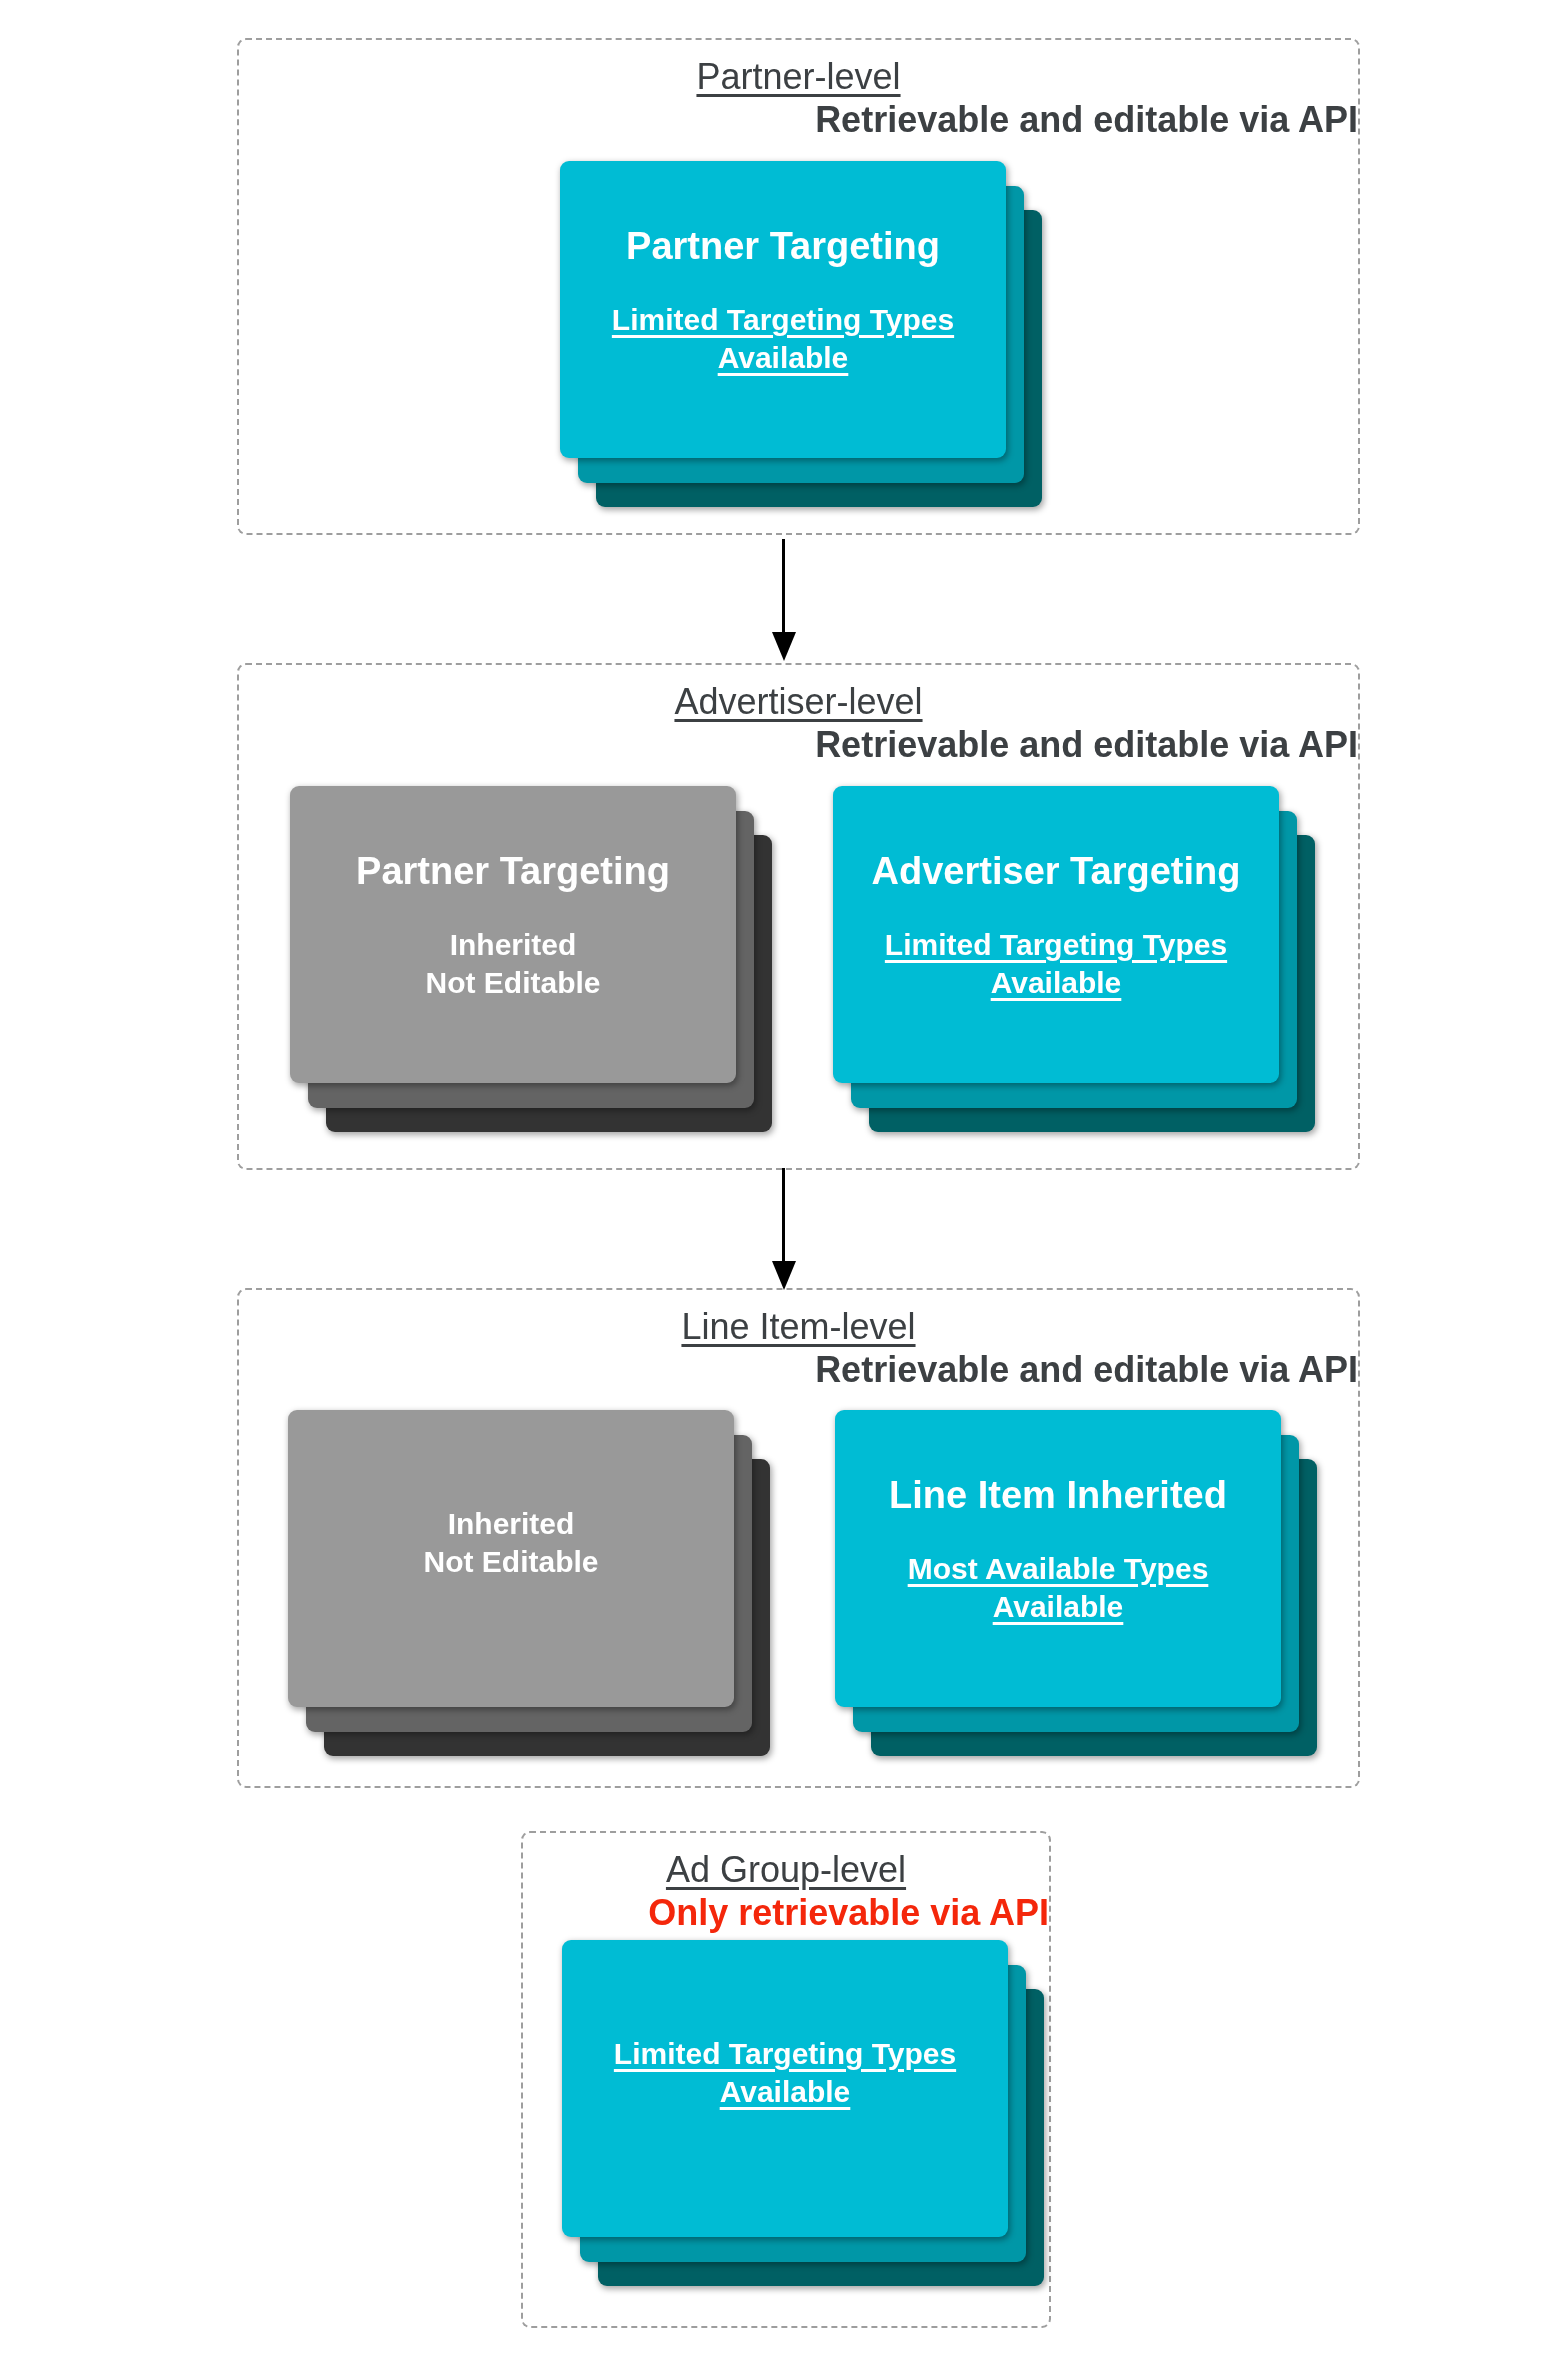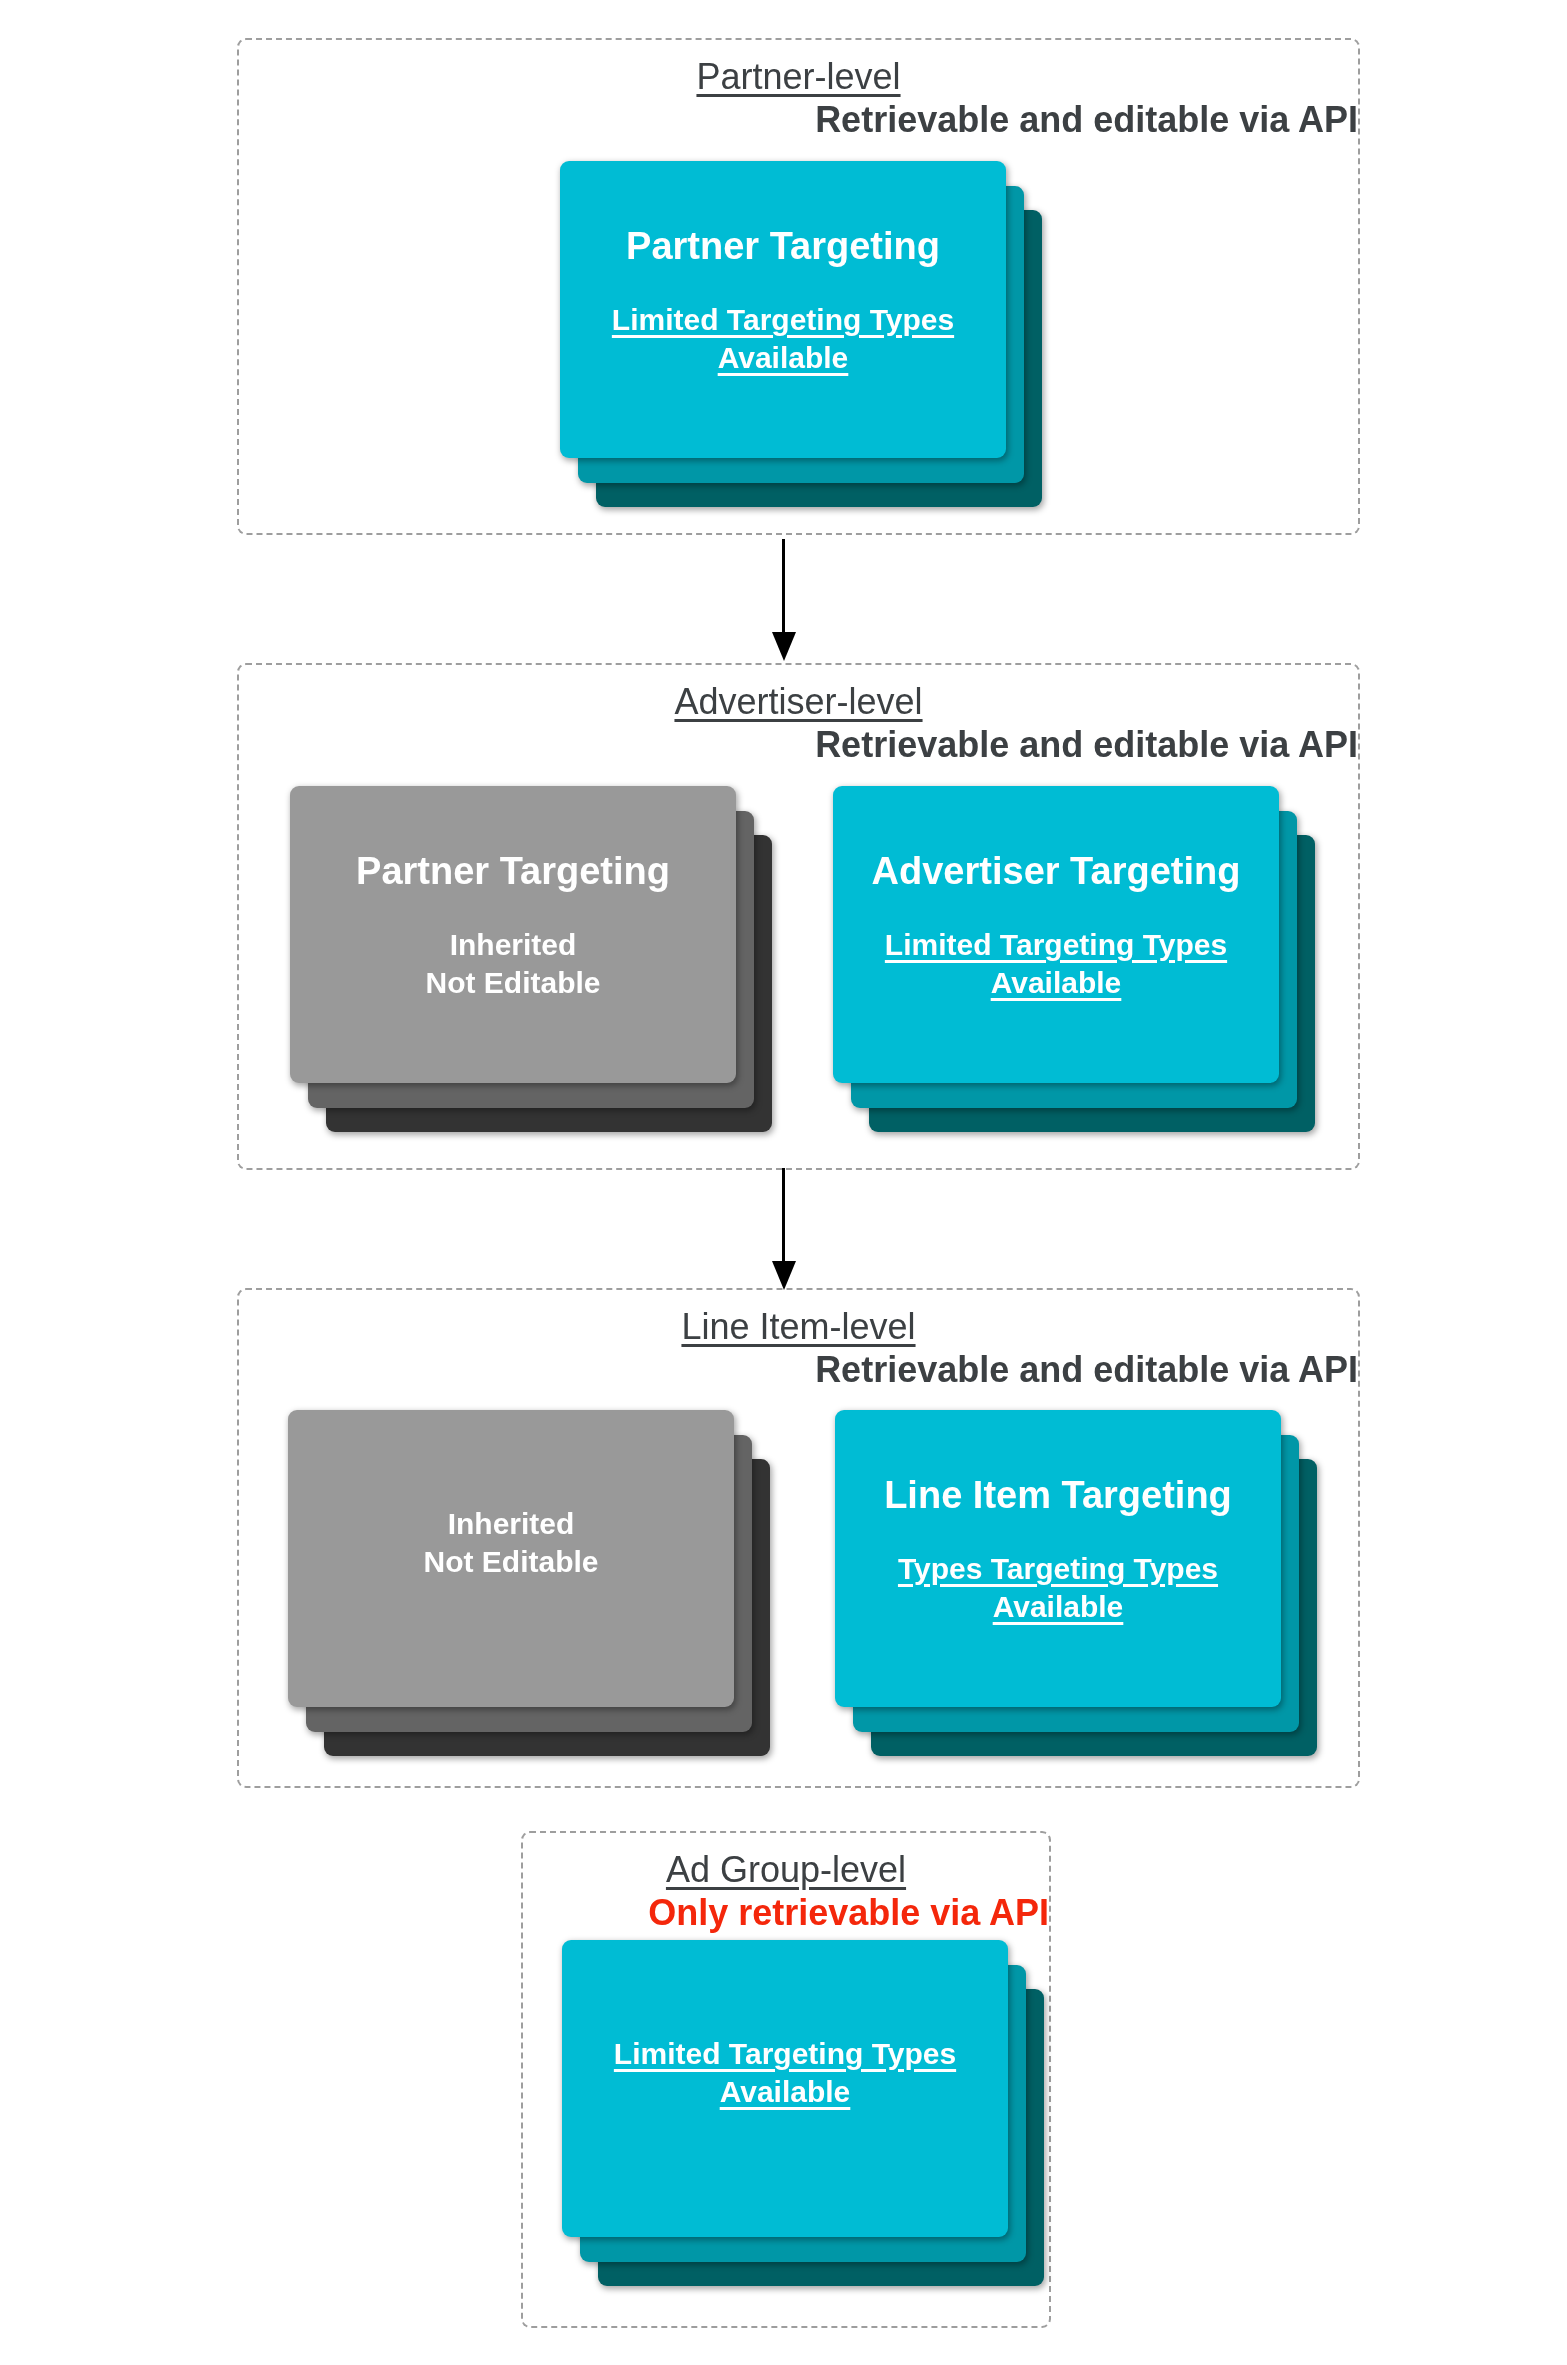--- a/index.html
+++ b/index.html
@@ -168,22 +168,22 @@
         <div class="card-lines">
           <div>Inherited</div>
           <div>Not Editable</div>
         </div>
       </div>
     </div>
     <div class="stack" style="left:596px; top:120px;">
       <div class="layer back cyan-back"></div>
       <div class="layer mid cyan-mid"></div>
       <div class="layer front cyan-front">
-        <div class="card-title">Line Item Targeting</div>
-        <div class="card-sub underlined">Types Targeting Types Available</div>
+        <div class="card-title">Line Item Inherited</div>
+        <div class="card-sub underlined">Most Available Types Available</div>
       </div>
     </div>
   </section>
 
   <section class="box s4">
     <div class="sec-title">Ad Group-level</div>
     <div class="sec-sub red">Only retrievable via API</div>
     <div class="stack" style="left:39px; top:107px;">
       <div class="layer back cyan-back"></div>
       <div class="layer mid cyan-mid"></div>

